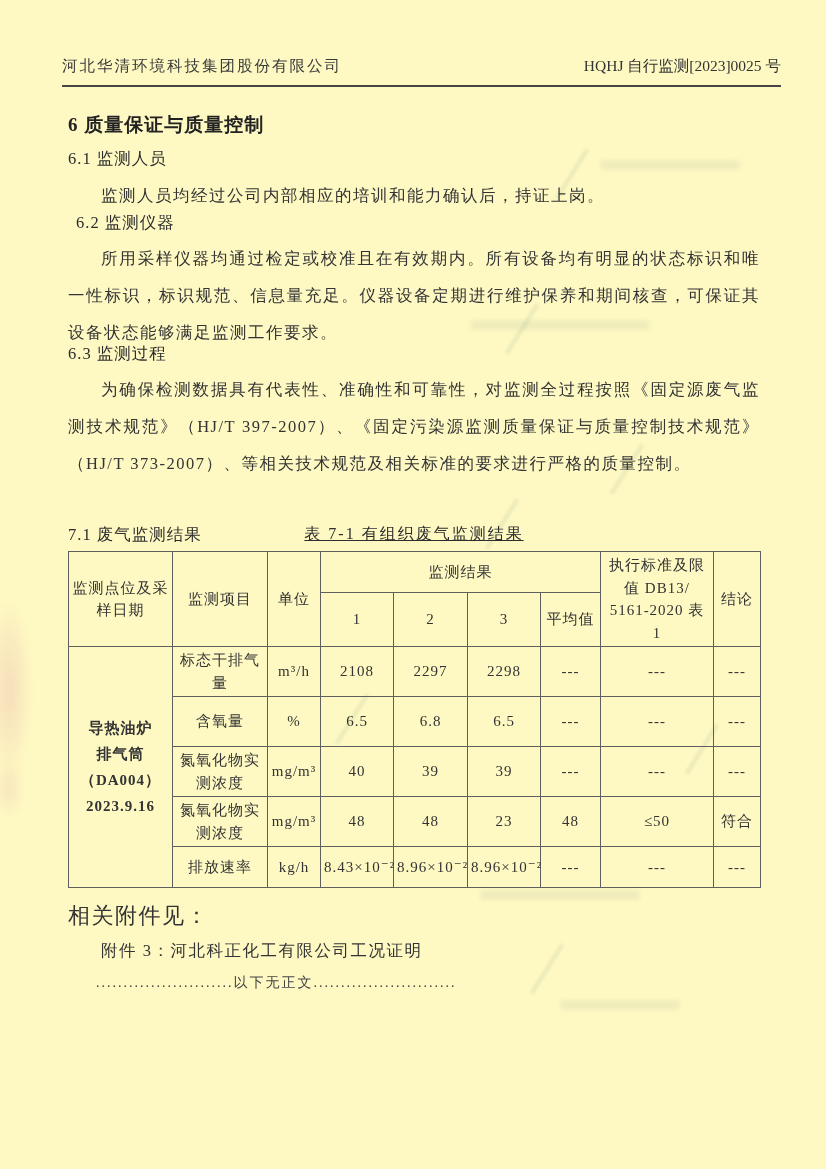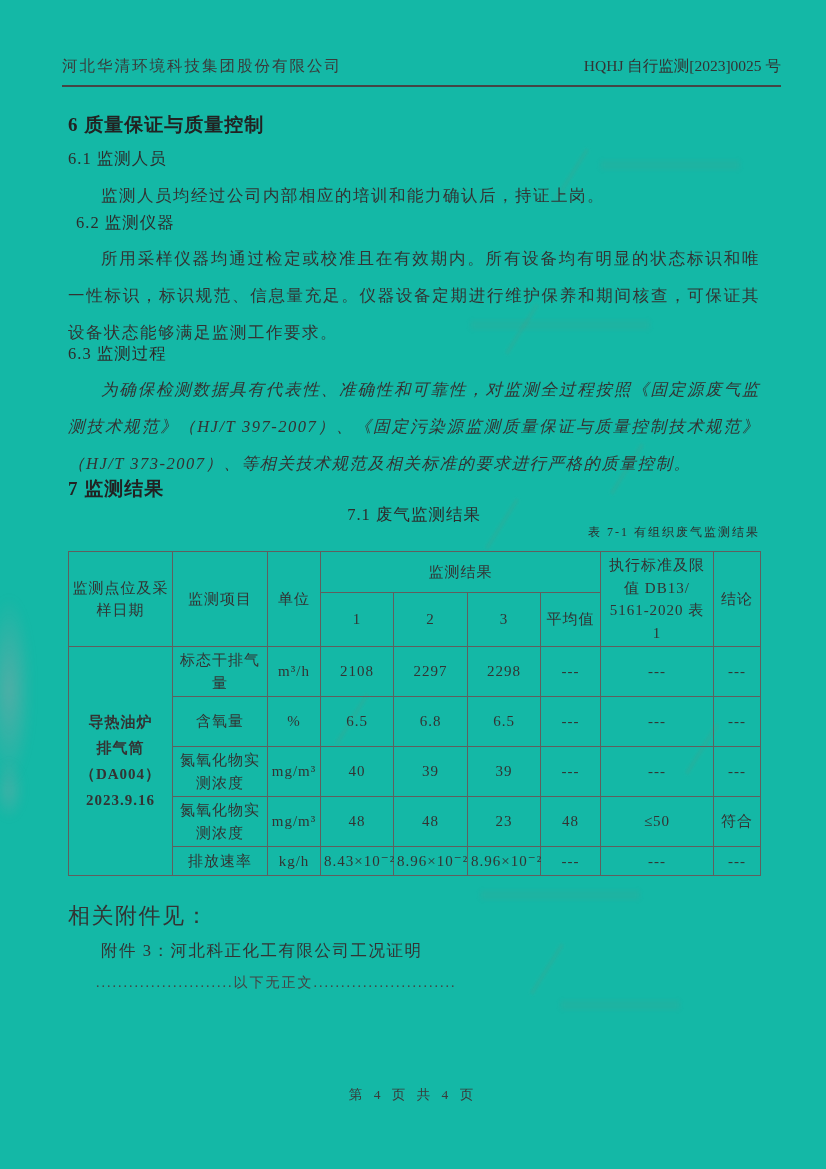--- a/index.html
+++ b/index.html
@@ -1,50 +1,50 @@
 <!DOCTYPE html>
 <html><head>
 <meta charset="utf-8">
 <style>
   html,body{margin:0;padding:0;background:#e8e8e6;}
   .page{
     position:relative;width:826px;height:1169px;margin:0 auto;
-    background:#14b8a6;
+    background:#fef9c3;
     font-family:"Liberation Serif","DejaVu Serif",serif;
     color:#2f2f2f;overflow:hidden;
   }
   
   .header{
     position:absolute;left:62px;top:56px;width:719px;
     display:flex;justify-content:space-between;align-items:flex-end;
     border-bottom:2px solid #454545;padding-bottom:8px;
   }
   .header .company{font-size:15.5px;letter-spacing:2px;color:#3a3a3a;}
   .header .docno{font-size:15.5px;color:#333;}
   
   .abs{position:absolute;left:68px;width:692px;}
   .h-main{font-weight:bold;font-size:19px;letter-spacing:1px;color:#222;}
   .h-sub{font-size:16.5px;letter-spacing:1px;color:#2d2d2d;}
   .para{
     font-size:16.5px;line-height:37px;text-indent:2em;
     text-align:justify;letter-spacing:1.5px;color:#333;
   }
-  .caption{text-align:right;font-size:12px;letter-spacing:2px;color:#2d2d2d;}
+  .caption{text-align:center;font-size:16px;letter-spacing:2px;color:#2d2d2d;text-decoration:underline;}
   
   table.mtable{
     position:absolute;left:68px;top:551px;width:692px;
     border-collapse:collapse;table-layout:fixed;
   }
   table.mtable td{
     border:1px solid #5f5f5f;text-align:center;vertical-align:middle;
     font-size:15px;color:#333;padding:2px 3px;letter-spacing:1px;line-height:1.5;
   }
   tr.th1{height:33px;} tr.th2{height:43px;}
   tr.r1{height:47px;} tr.r2{height:50px;margin-top:9px;} tr.r3{height:48px;}
-  tr.r4{height:48px;} tr.r5{height:29px;}
+  tr.r4{height:48px;} tr.r5{height:41px;}
   td.site div{line-height:26px;font-size:15px;font-weight:bold;}
   
   .attach-label{font-size:22px;letter-spacing:1.5px;color:#333;}
   .attach-item{font-size:16.5px;letter-spacing:1.5px;color:#333;padding-left:2em;}
   .dots-line{font-size:14px;letter-spacing:2px;color:#444;padding-left:2em;white-space:nowrap;}
   .footer{position:absolute;left:0;top:1086px;width:826px;text-align:center;
     font-size:13.5px;letter-spacing:4px;color:#3a3a3a;}
   
   .smudge{position:absolute;pointer-events:none;}
   .pink1{left:-14px;top:595px;width:46px;height:190px;border-radius:50%;
@@ -77,23 +77,22 @@
     <span class="company">河北华清环境科技集团股份有限公司</span>
     <span class="docno">HQHJ 自行监测[2023]0025 号</span>
   </div>
 
   <div class="abs h-main" style="top:112px;">6 质量保证与质量控制</div>
   <div class="abs h-sub" style="top:148px;">6.1 监测人员</div>
   <div class="abs para" style="top:177px;">监测人员均经过公司内部相应的培训和能力确认后，持证上岗。</div>
   <div class="abs h-sub" style="top:212px;margin-left:8px;">6.2 监测仪器</div>
   <div class="abs para" style="top:240px;">所用采样仪器均通过检定或校准且在有效期内。所有设备均有明显的状态标识和唯一性标识，标识规范、信息量充足。仪器设备定期进行维护保养和期间核查，可保证其设备状态能够满足监测工作要求。</div>
   <div class="abs h-sub" style="top:343px;">6.3 监测过程</div>
-  <div class="abs para" style="top:371px;font-style:italic;">为确保检测数据具有代表性、准确性和可靠性，对监测全过程按照《固定源废气监测技术规范》（HJ/T 397-2007）、《固定污染源监测质量保证与质量控制技术规范》（HJ/T 373-2007）、等相关技术规范及相关标准的要求进行严格的质量控制。</div>
-  <div class="abs h-main" style="top:476px;">7 监测结果</div>
-  <div class="abs h-sub" style="top:504px;text-align:center;">7.1 废气监测结果</div>
+  <div class="abs para" style="top:371px;">为确保检测数据具有代表性、准确性和可靠性，对监测全过程按照《固定源废气监测技术规范》（HJ/T 397-2007）、《固定污染源监测质量保证与质量控制技术规范》（HJ/T 373-2007）、等相关技术规范及相关标准的要求进行严格的质量控制。</div>
+  <div class="abs h-sub" style="top:524px;">7.1 废气监测结果</div>
 
   <div class="abs caption" style="top:524px;">表 7-1 有组织废气监测结果</div>
 
   <table class="mtable">
     <colgroup>
       <col style="width:104px;">
         <col style="width:95px;">
         <col style="width:53px;">
       <col style="width:73px;">
         <col style="width:74px;">
@@ -173,15 +172,14 @@
       <td>---</td>
       <td>---</td>
     </tr>
   </tbody>
     </table>
 
   <div class="abs attach-label" style="top:901px;">相关附件见：</div>
   <div class="abs attach-item" style="top:940px;">附件 3：河北科正化工有限公司工况证明</div>
   <div class="abs dots-line" style="top:974px;">.........................以下无正文..........................</div>
 
-  <div class="footer">第 4 页 共 4 页</div>
 
 </div>
 
 </body></html>

